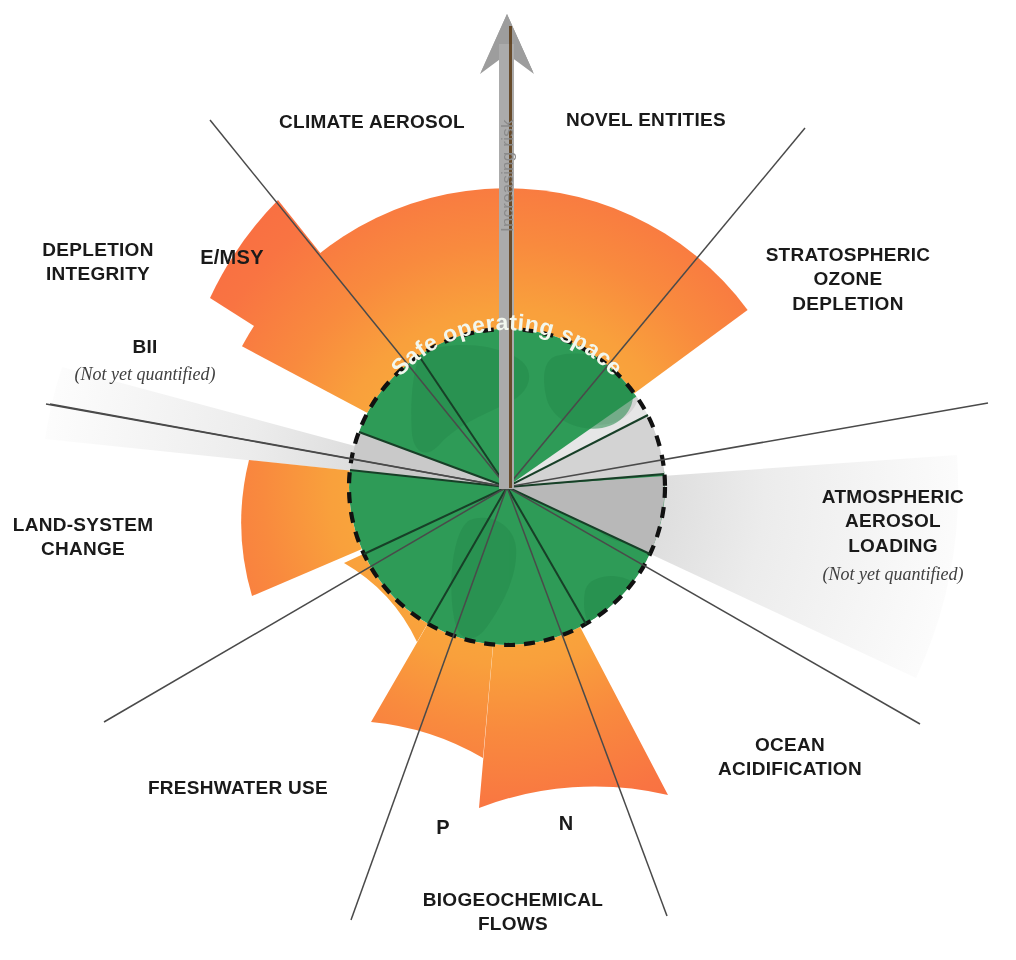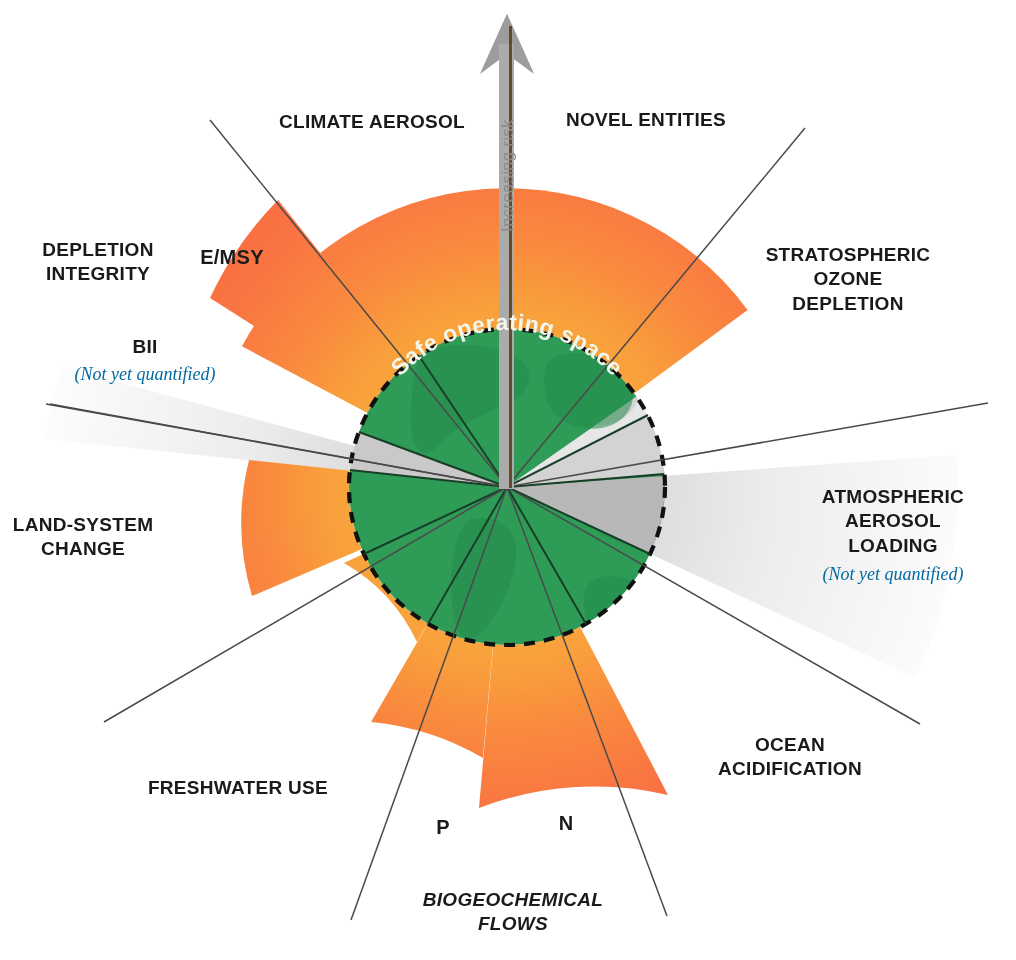--- a/index.html
+++ b/index.html
@@ -39,21 +39,21 @@
     text-align: center;
     transform: translate(-50%, -50%);
     pointer-events: none;
   }
   .lbl.small {
     font-size: 20px;
     font-weight: 600;
   }
   .note {
     position: absolute;
-    color: #0369a1;
+    color: #404040;
     font-family: "Liberation Serif", serif;
     font-style: italic;
     font-size: 18px;
     text-align: center;
     transform: translate(-50%, -50%);
     white-space: nowrap;
     pointer-events: none;
   }
   .risk {
     position: absolute;
@@ -221,21 +221,21 @@
 DEPLETION</div>
 
   <div class="lbl" style="left:893px; top:521px;">ATMOSPHERIC
 AEROSOL
 LOADING</div>
   <div class="note" style="left:893px; top:574px;">(Not yet quantified)</div>
 
   <div class="lbl" style="left:775px; top:757px;margin-left:15px;">OCEAN
 ACIDIFICATION</div>
 
-  <div class="lbl" style="left:513px; top:912px;font-style:italic;">BIOGEOCHEMICAL
+  <div class="lbl" style="left:513px; top:912px;">BIOGEOCHEMICAL
 FLOWS</div>
   <div class="lbl small" style="left:443px; top:828px;">P</div>
   <div class="lbl small" style="left:566px; top:824px;">N</div>
 
   <div class="lbl" style="left:83px; top:537px;">LAND-SYSTEM
 CHANGE</div>
 
   <div class="lbl" style="left:238px; top:788px;">FRESHWATER USE</div>
 
   <div class="lbl" style="left:145px; top:347px;">BII</div>

